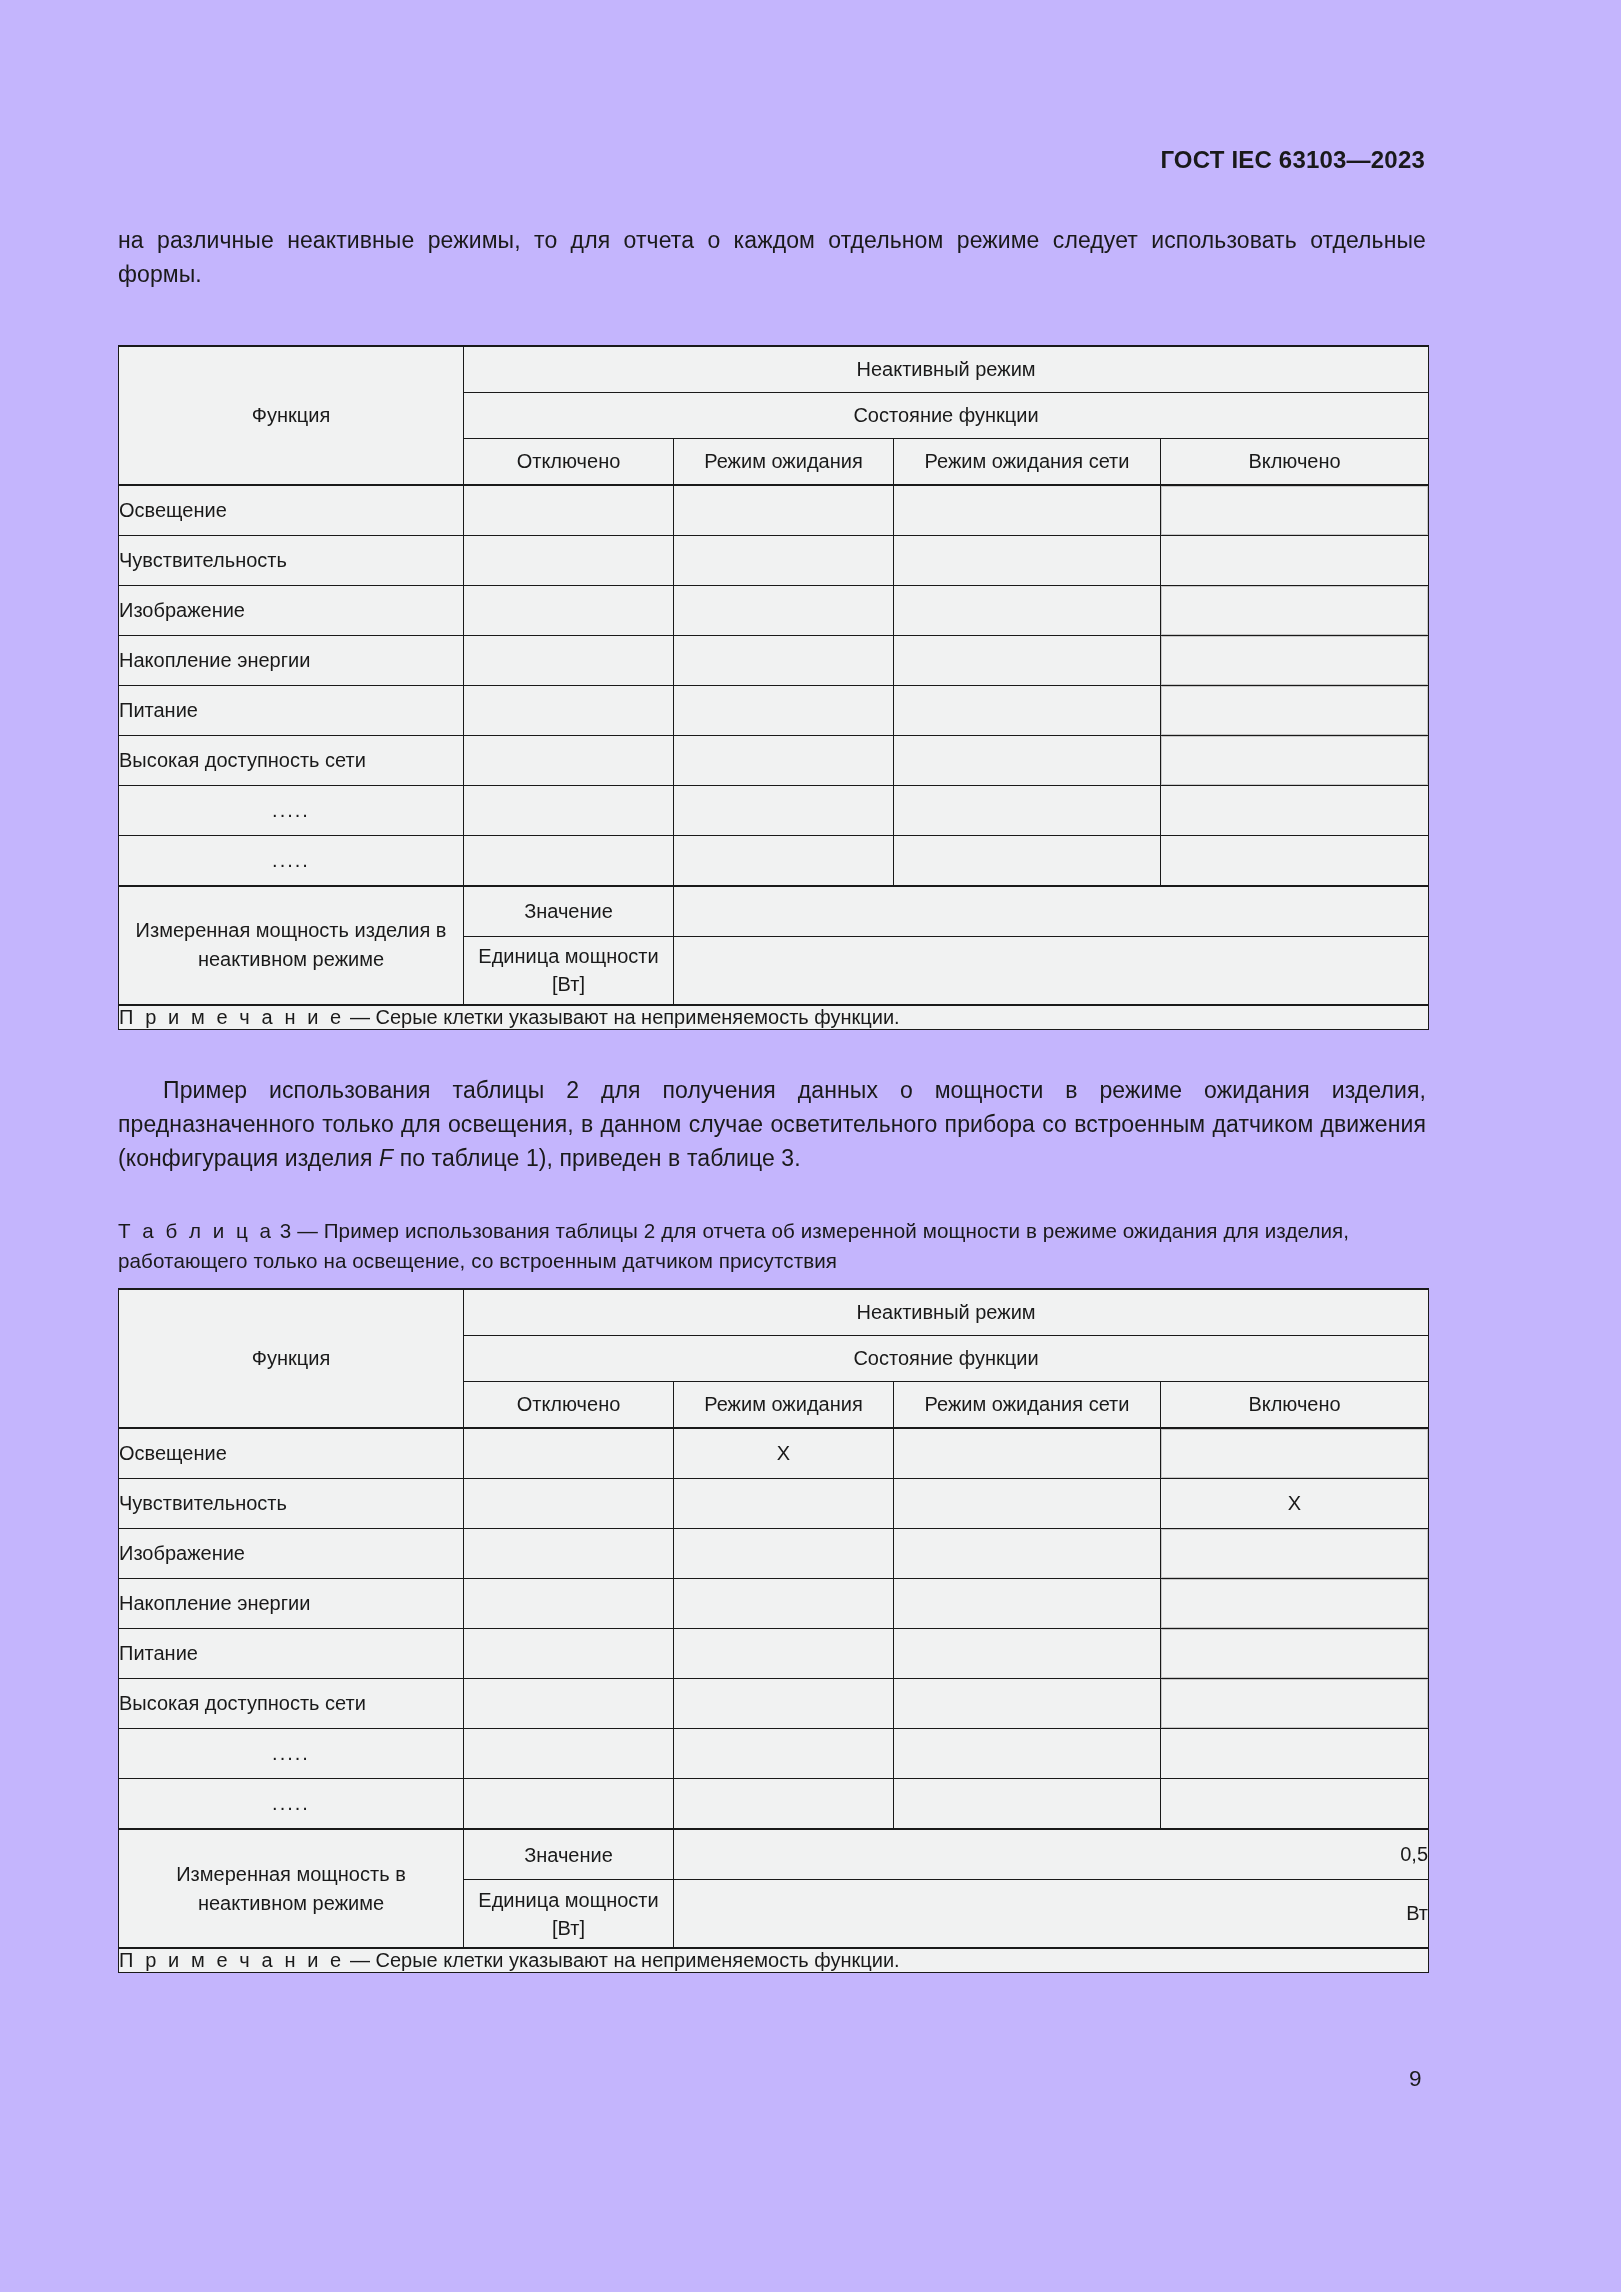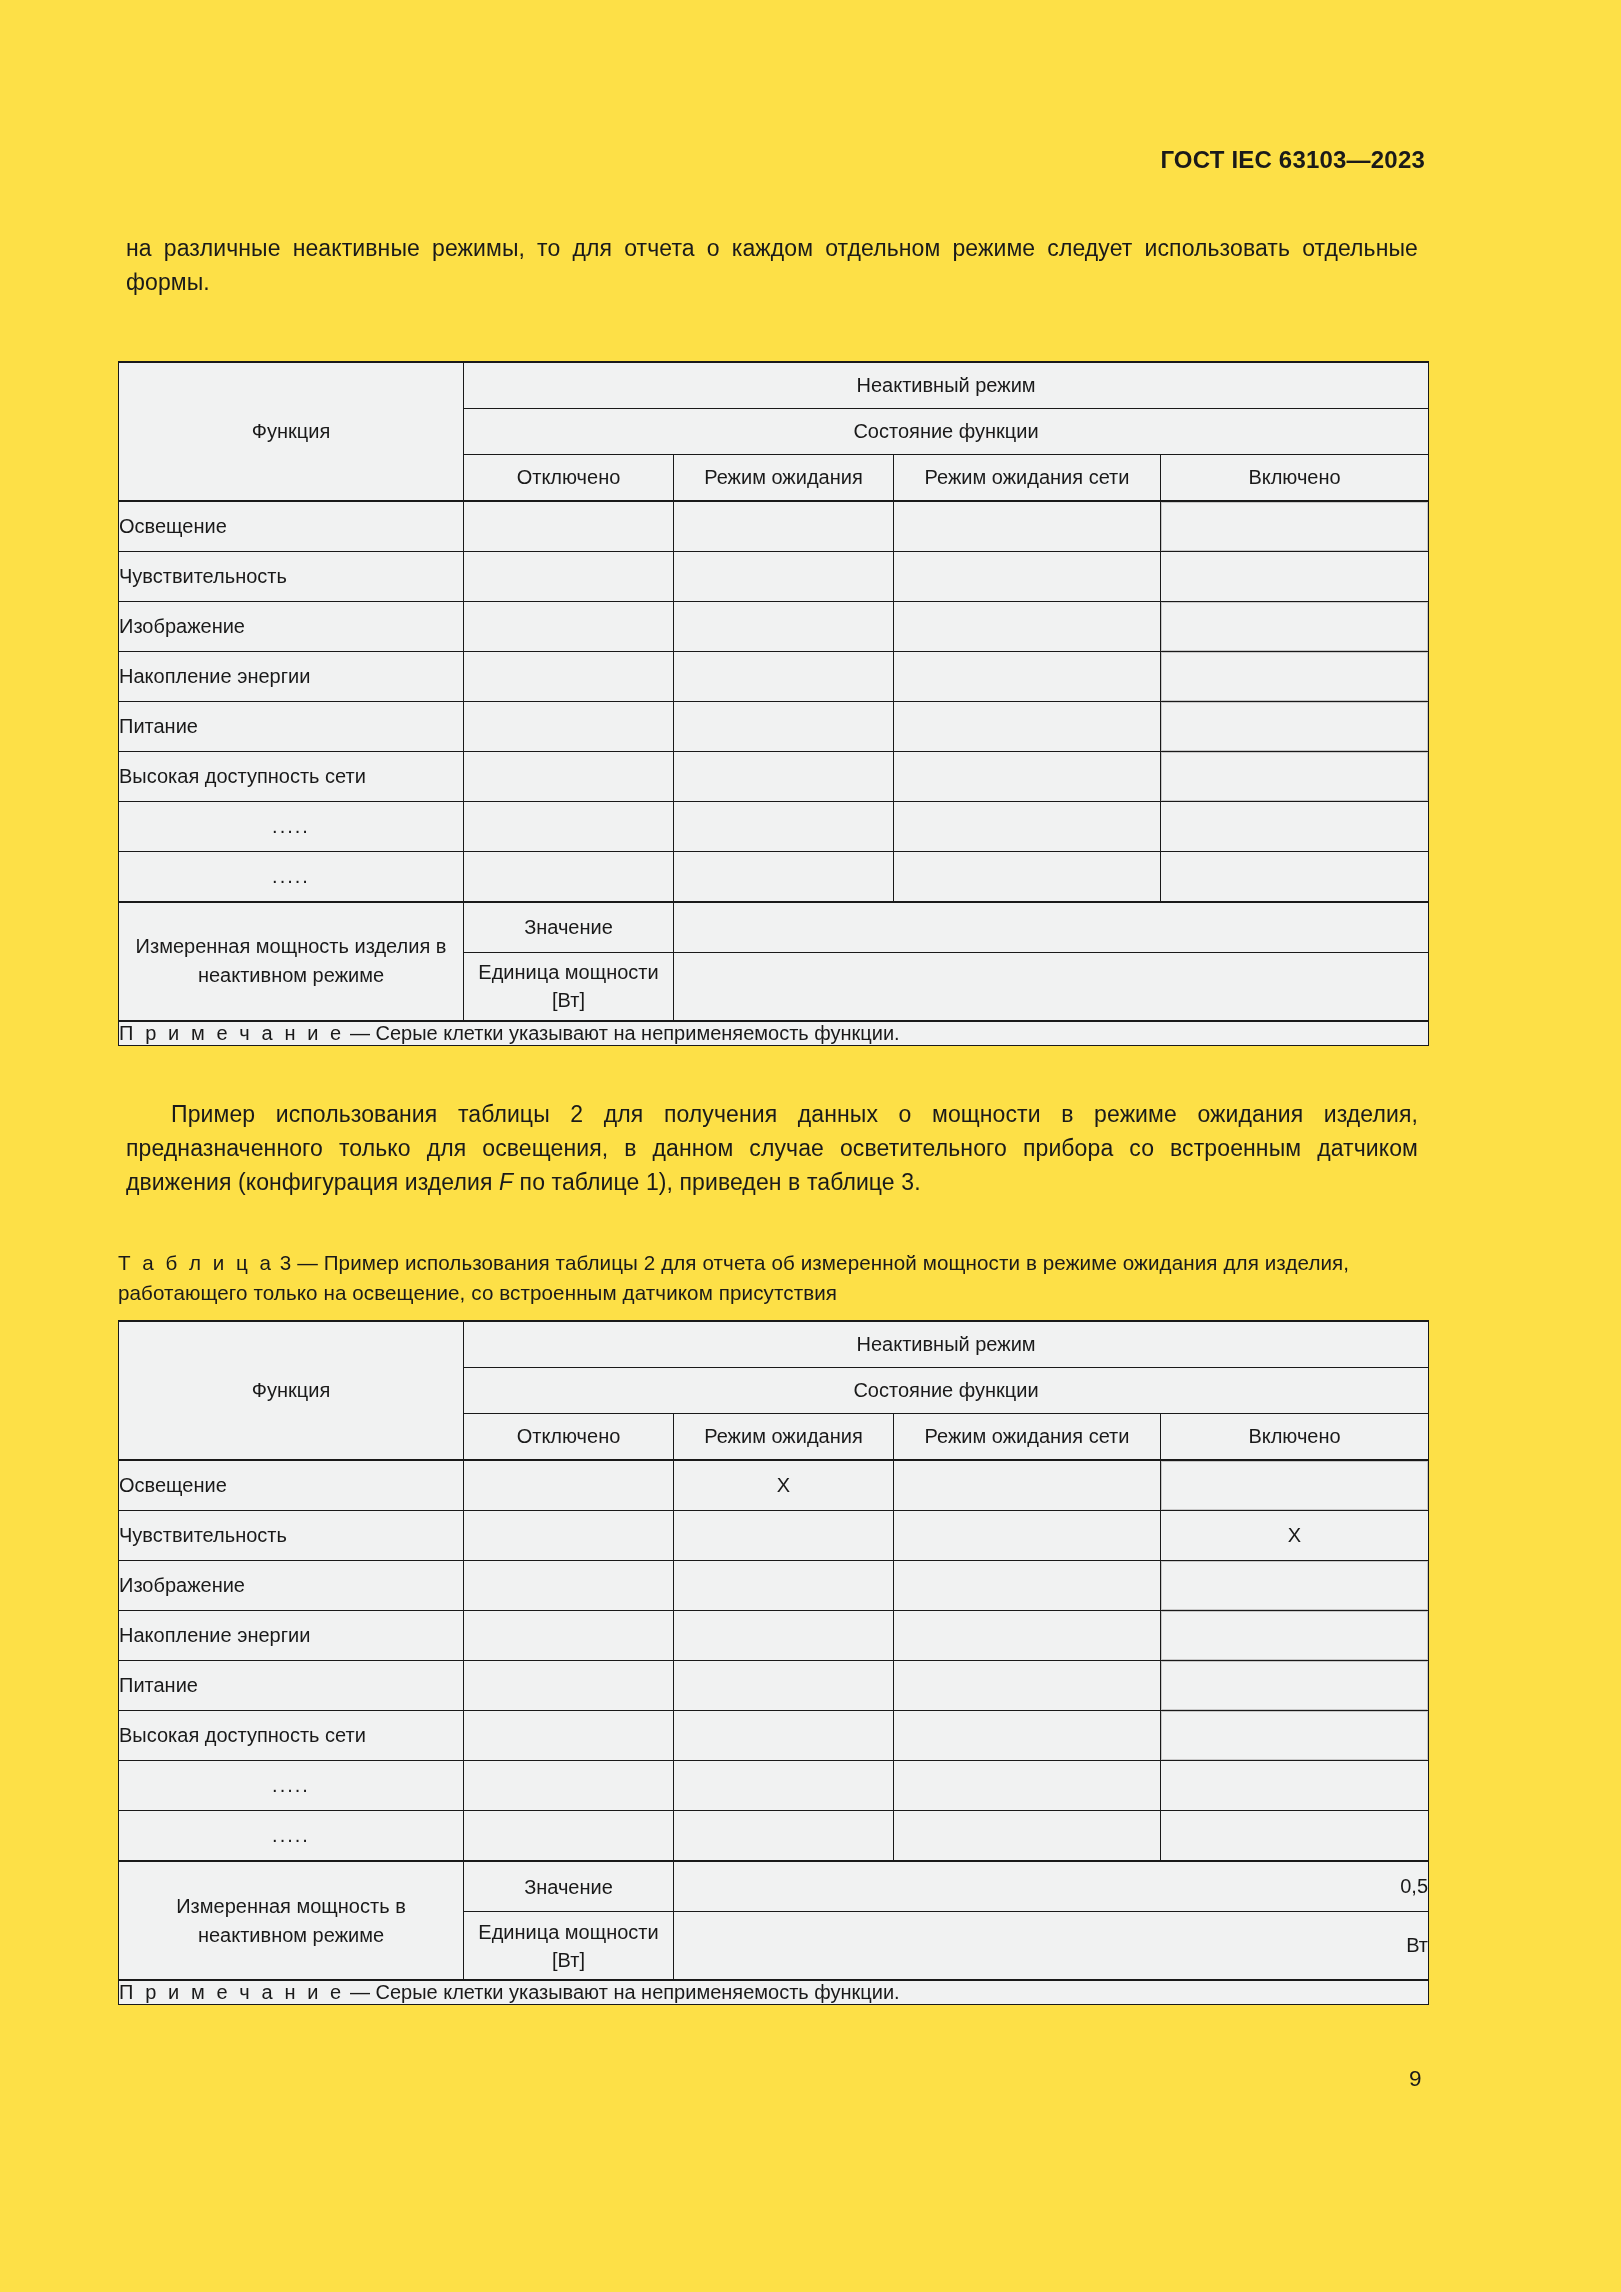--- a/index.html
+++ b/index.html
@@ -11,21 +11,21 @@
     width: 1621px;
     height: 2293px;
     position: relative;
     font-family: "Liberation Sans", sans-serif;
     color: #1a1a1a;
     -webkit-font-smoothing: antialiased;
   }
   .page {
     position: absolute;
     inset: 0;
-    background: #fde047;
+    background: #c4b5fd;
     text-decoration: underline;
   }
 
   
   .doc-header {
     position: absolute;
     top: 146px;
     right: 196px;
     font-size: 24px;
     font-weight: bold;
@@ -34,21 +34,21 @@
   }
 
   
   .content {
     position: absolute;
     left: 118px;
     top: 223px;
     width: 1308px;
   }
   p.body-par {
-    margin: 8px;
+    margin: 0;
     font-size: 23px;
     line-height: 34px;
     text-align: justify;
     text-justify: inter-word;
     letter-spacing: 0.1px;
   }
   p.body-par.indent-first {
     text-indent: 45px;
   }
   .spacer-intro { height: 41px; }

